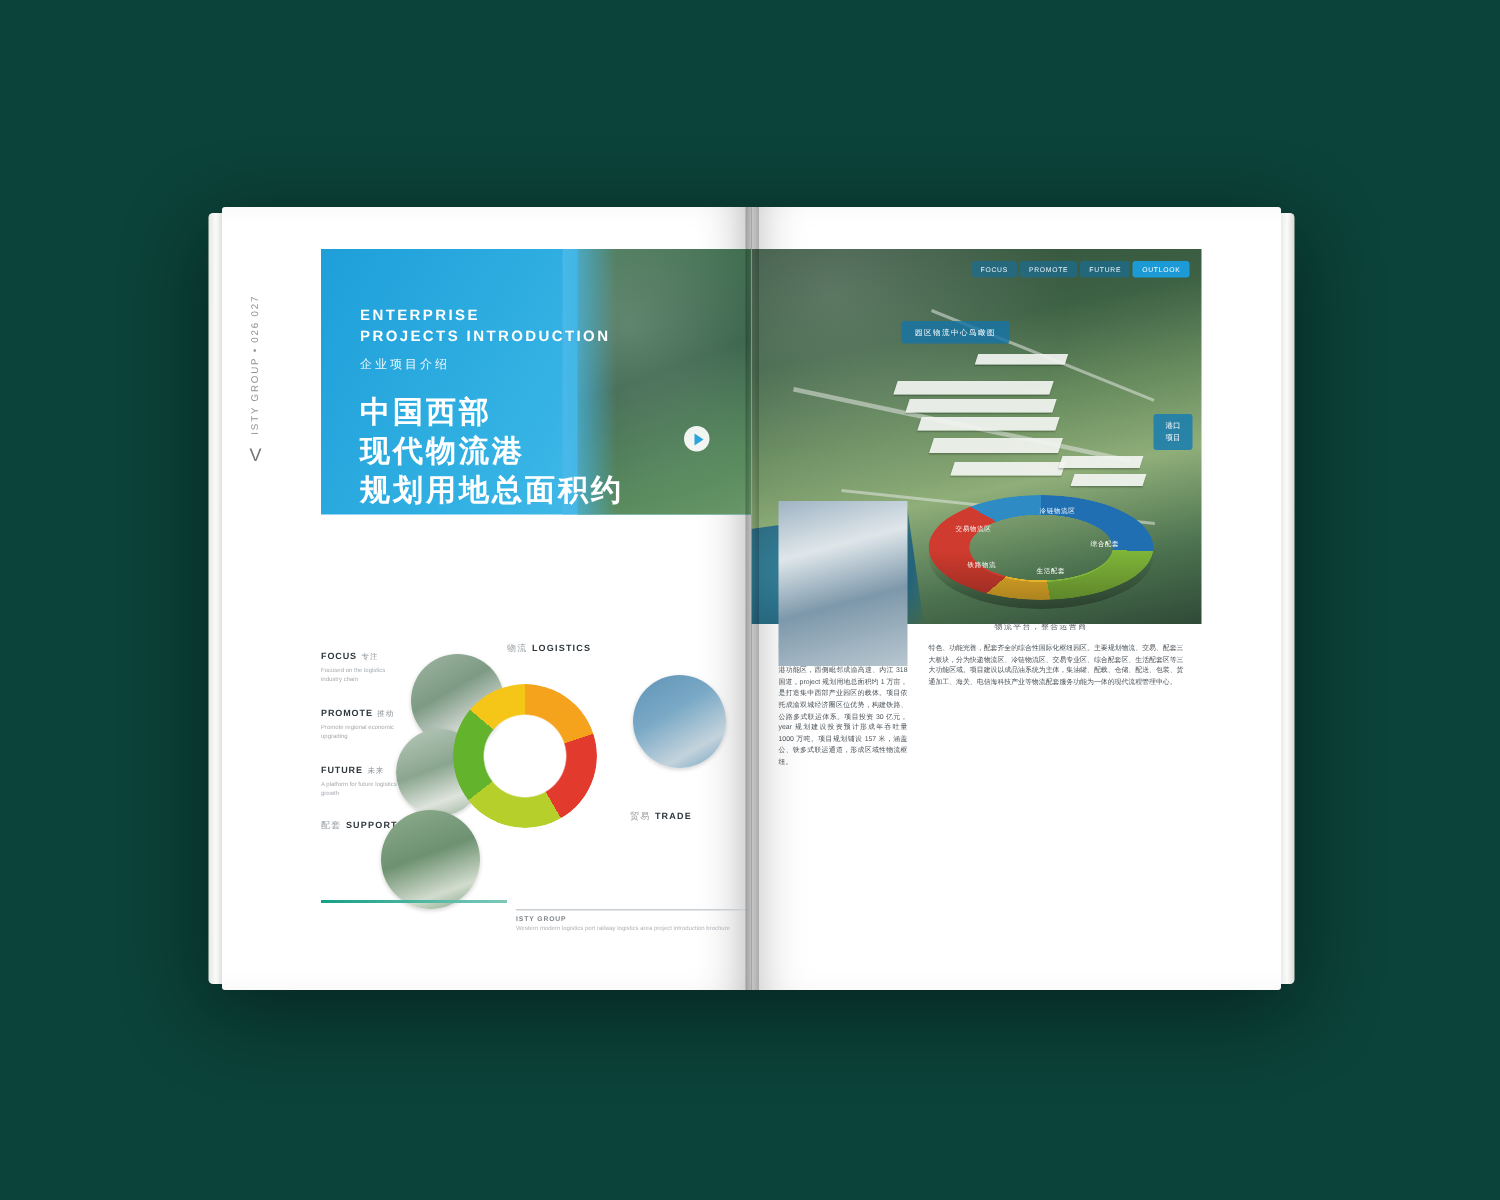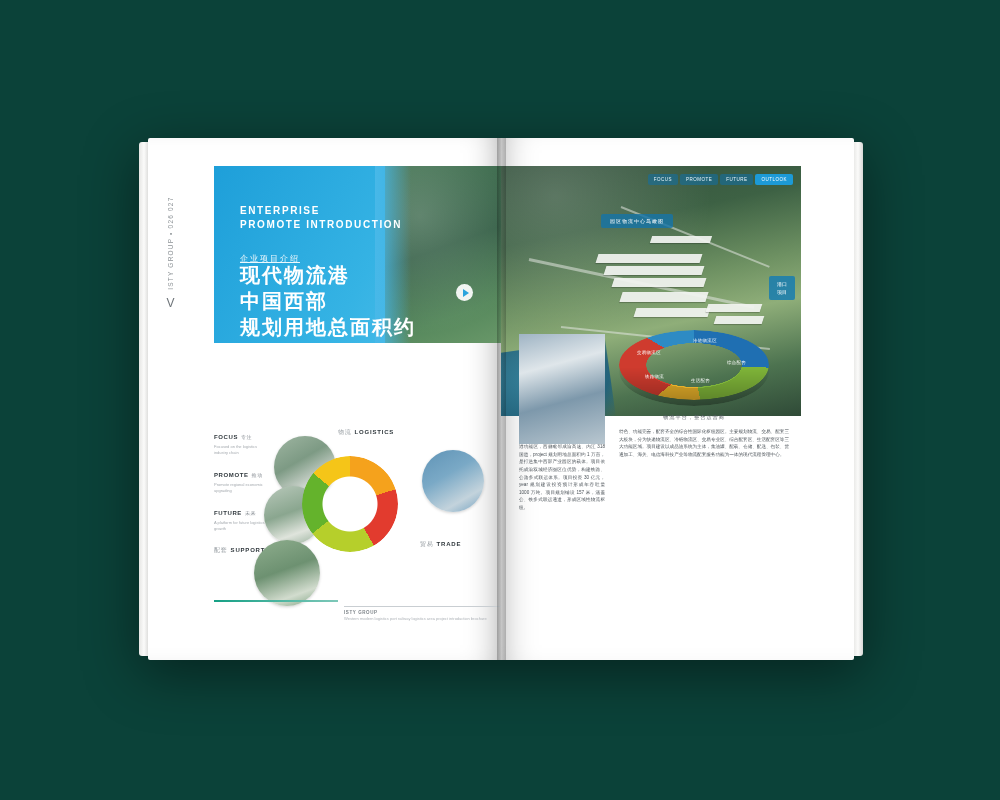--- a/index.html
+++ b/index.html
@@ -123,22 +123,21 @@
     font-weight: bold;
     letter-spacing: 1.6px;
     line-height: 14px;
   }
   .hero-eyebrow .cn {
     display: block;
     font-size: 8px;
     letter-spacing: 2px;
     font-weight: normal;
     opacity: 0.92;
-    margin-top: 20px;
-    text-decoration: underline;
+    margin-top: 4px;
   }
   .hero-title {
     position: absolute;
     left: 26px;
     top: 96px;
     color: #ffffff;
     font-size: 20px;
     line-height: 26px;
     letter-spacing: 2px;
     font-weight: bold;
@@ -407,27 +406,27 @@
       <div class="lp-logo">
         <span class="mark">V</span>
         <span>ISTY GROUP • 026 027</span>
       </div>
 
       <div class="hero">
         <div class="hero-photo"></div>
 
         <div class="hero-eyebrow">
           <span>ENTERPRISE</span><br>
-          <span>PROMOTE INTRODUCTION</span>
+          <span>PROJECTS INTRODUCTION</span>
           <span class="cn">企业项目介绍</span>
         </div>
 
         <div class="hero-title">
+          <div>中国西部</div>
           <div>现代物流港</div>
-          <div>中国西部</div>
           <div>规划用地总面积约</div>
         </div>
 
         <div class="hero-sub">New Western Modern Logistics Port/Railway Logistics Area Project</div>
         <div class="hero-play"></div>
       </div>
 
       <div class="lp-body">
 
         <div class="kw" style="left:0; top:6px;">

